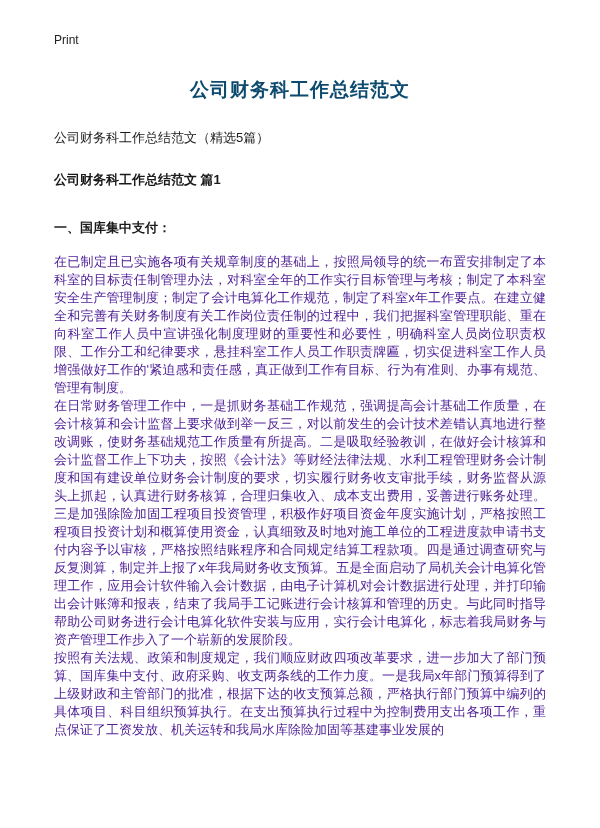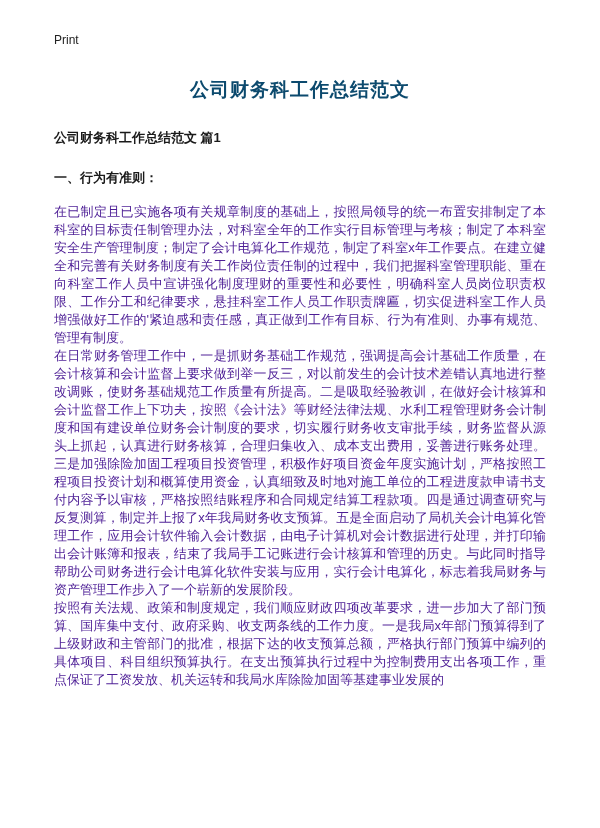--- a/index.html
+++ b/index.html
@@ -35,21 +35,21 @@
     margin-bottom: 26px;
   }
   .doc-subtitle {
     font-size: 13px;
     font-weight: normal;
     margin-bottom: 24px;
   }
   .article-title {
     font-size: 13px;
     font-weight: bold;
-    margin-bottom: 22px;
+    margin-bottom: 30px;
   }
   .section-heading {
     font-size: 13px;
     font-weight: bold;
     margin: 22px 0 16px 0;
   }
   .section-body {
     font-size: 13px;
     line-height: 18px;
     text-align: justify;
@@ -59,25 +59,26 @@
 </style>
 </head>
 <body>
 
 <div class="page">
 
   <span class="print-label">Print</span>
 
   <h1 class="doc-title">公司财务科工作总结范文</h1>
 
+  <div class="doc-subtitle">公司财务科工作总结范文（精选5篇）</div>
 
   <div class="article-title">公司财务科工作总结范文 篇1</div>
 
   <div class="section">
-    <div class="section-heading">一、行为有准则：</div>
+    <div class="section-heading">一、国库集中支付：</div>
     <p class="section-body">在已制定且已实施各项有关规章制度的基础上，按照局领导的统一布置安排制定了本科室的目标责任制管理办法，对科室全年的工作实行目标管理与考核；制定了本科室安全生产管理制度；制定了会计电算化工作规范，制定了科室x年工作要点。在建立健全和完善有关财务制度有关工作岗位责任制的过程中，我们把握科室管理职能、重在向科室工作人员中宣讲强化制度理财的重要性和必要性，明确科室人员岗位职责权限、工作分工和纪律要求，悬挂科室工作人员工作职责牌匾，切实促进科室工作人员增强做好工作的'紧迫感和责任感，真正做到工作有目标、行为有准则、办事有规范、管理有制度。</p>
   </div>
 
   <div class="section">
     <p class="section-body">在日常财务管理工作中，一是抓财务基础工作规范，强调提高会计基础工作质量，在会计核算和会计监督上要求做到举一反三，对以前发生的会计技术差错认真地进行整改调账，使财务基础规范工作质量有所提高。二是吸取经验教训，在做好会计核算和会计监督工作上下功夫，按照《会计法》等财经法律法规、水利工程管理财务会计制度和国有建设单位财务会计制度的要求，切实履行财务收支审批手续，财务监督从源头上抓起，认真进行财务核算，合理归集收入、成本支出费用，妥善进行账务处理。三是加强除险加固工程项目投资管理，积极作好项目资金年度实施计划，严格按照工程项目投资计划和概算使用资金，认真细致及时地对施工单位的工程进度款申请书支付内容予以审核，严格按照结账程序和合同规定结算工程款项。四是通过调查研究与反复测算，制定并上报了x年我局财务收支预算。五是全面启动了局机关会计电算化管理工作，应用会计软件输入会计数据，由电子计算机对会计数据进行处理，并打印输出会计账簿和报表，结束了我局手工记账进行会计核算和管理的历史。与此同时指导帮助公司财务进行会计电算化软件安装与应用，实行会计电算化，标志着我局财务与资产管理工作步入了一个崭新的发展阶段。</p>
   </div>
 
   <div class="section">
     <p class="section-body">按照有关法规、政策和制度规定，我们顺应财政四项改革要求，进一步加大了部门预算、国库集中支付、政府采购、收支两条线的工作力度。一是我局x年部门预算得到了上级财政和主管部门的批准，根据下达的收支预算总额，严格执行部门预算中编列的具体项目、科目组织预算执行。在支出预算执行过程中为控制费用支出各项工作，重点保证了工资发放、机关运转和我局水库除险加固等基建事业发展的</p>
   </div>

